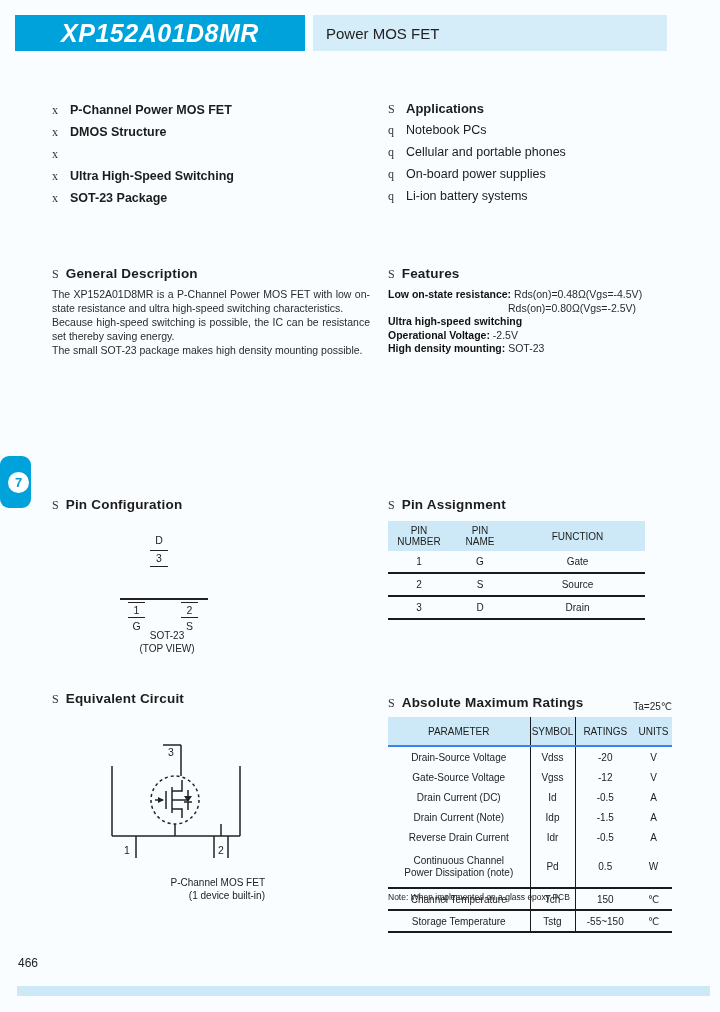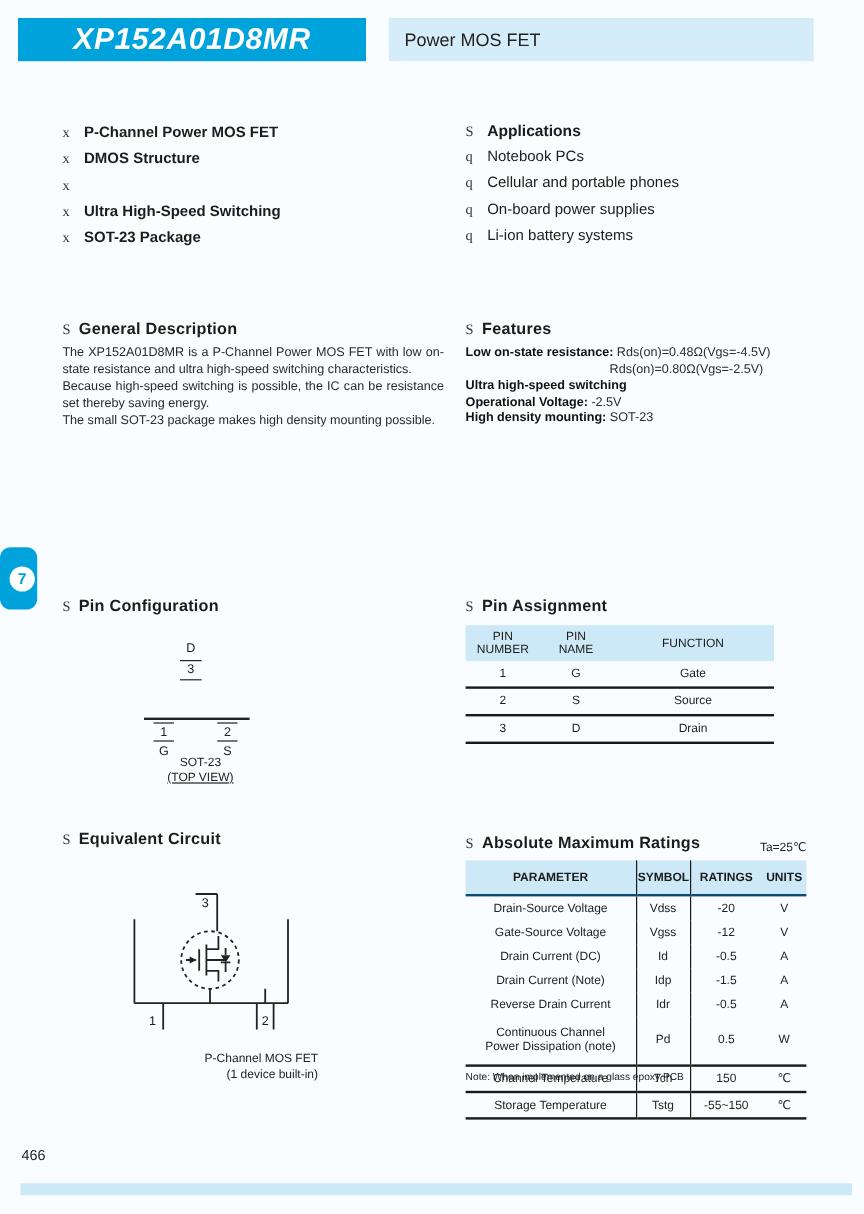--- a/index.html
+++ b/index.html
@@ -8,21 +8,21 @@
     background:#f9fdff;
     font-family:"Liberation Sans","DejaVu Sans",sans-serif;
     color:#1c1c1c;overflow:hidden;
   }
   .abs{position:absolute;}
 
   
   .hdr-brand{left:15px;top:15px;width:290px;height:36px;background:#00a2dc;
     display:flex;align-items:center;justify-content:center;}
   .hdr-brand span{color:#fff;font-size:25px;font-weight:bold;font-style:italic;letter-spacing:.5px;}
-  .hdr-sub{left:324px;top:15px;width:354px;height:36px;background:#d4edf9;
+  .hdr-sub{left:313px;top:15px;width:354px;height:36px;background:#d4edf9;
     display:flex;align-items:center;padding-left:13px;box-sizing:border-box;font-size:15px;color:#222;}
 
   
   .blist{display:flex;flex-direction:column;}
   .blist .row{display:flex;align-items:baseline;height:22px;}
   .marker{font-family:"Liberation Serif","DejaVu Serif",serif;font-size:12px;color:#333;width:18px;flex:0 0 18px;}
   .feat-item{font-weight:bold;font-size:12.5px;}
   .app-item{font-size:12.5px;}
 
   
@@ -52,21 +52,21 @@
 
   
   table{border-collapse:collapse;}
   .pin-table{width:257px;font-size:10px;}
   .pin-table th{background:#cde9f7;font-weight:normal;height:28px;white-space:pre-line;line-height:11px;}
   .pin-table td{height:19px;text-align:center;border-bottom:2px solid #1a1a1a;}
   .pin-table th{text-align:center;}
 
   
   .amr-table{width:284px;font-size:10px;table-layout:fixed;}
-  .amr-table th{background:#cde9f7;font-weight:bold;height:26px;border-bottom:2px solid #0c4a6e;}
+  .amr-table th{background:#cde9f7;font-weight:normal;height:26px;border-bottom:2px solid #3b82f6;}
   .amr-table td{text-align:center;height:18px;color:#222;}
   .amr-table .c1,.amr-table .c2{border-right:1.5px solid #1a1a1a;}
   .amr-table .pd td{height:38px;white-space:pre-line;line-height:12px;}
   .amr-table .sep td{border-top:2px solid #1a1a1a;}
   .amr-table .last td{border-bottom:2px solid #1a1a1a;}
 
   .ta-cond{font-size:10px;color:#222;}
   .amr-note{font-size:8.5px;color:#222;}
 
   .pagenum{font-size:12px;color:#222;}
@@ -162,21 +162,21 @@
 </div>
 <div class="abs pincfg">
   <span class="lbl" style="left:38px;top:0;width:18px;">D</span>
   <span class="lead" style="left:38px;top:16px;width:18px;height:15px;">3</span>
   <div class="bodyline"></div>
   <span class="lead" style="left:16px;top:68px;width:17px;height:14px;">1</span>
   <span class="lbl" style="left:16px;top:86px;width:17px;">G</span>
   <span class="lead" style="left:69px;top:68px;width:17px;height:14px;">2</span>
   <span class="lbl" style="left:69px;top:86px;width:17px;">S</span>
   <div class="pkg-cap" style="top:96px;">SOT-23</div>
-  <div class="pkg-cap" style="top:109px;text-decoration:underline;">(TOP VIEW)</div>
+  <div class="pkg-cap" style="top:109px;">(TOP VIEW)</div>
 </div>
 
 <div class="abs sec-h" style="left:388px;top:497px;">
   <span class="s-marker">S</span>
   <span class="s-title">Pin Assignment</span>
 </div>
 <table class="abs pin-table" style="left:388px;top:521px;">
   <colgroup>
       <col style="width:62px">
       <col style="width:60px">

